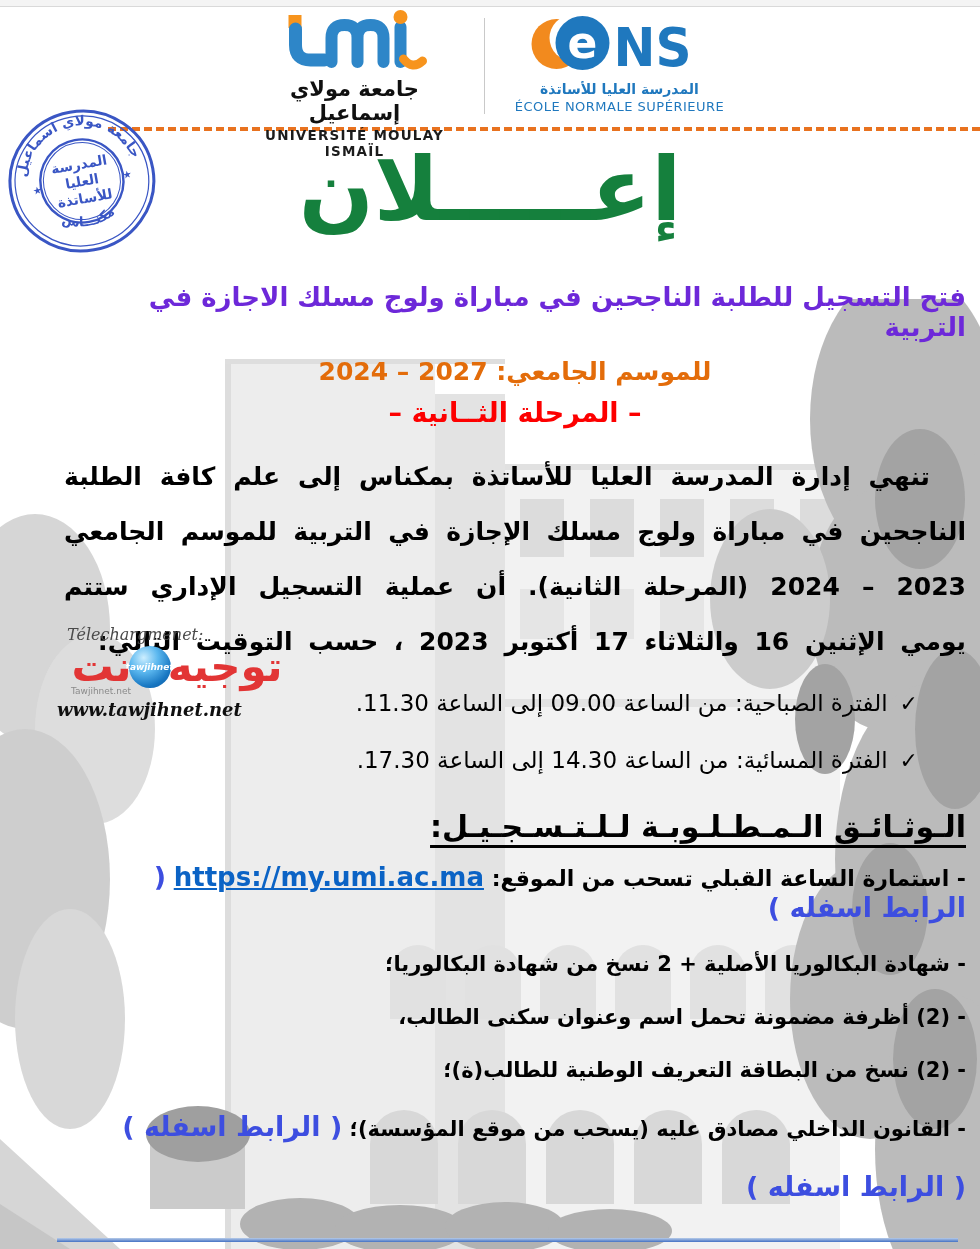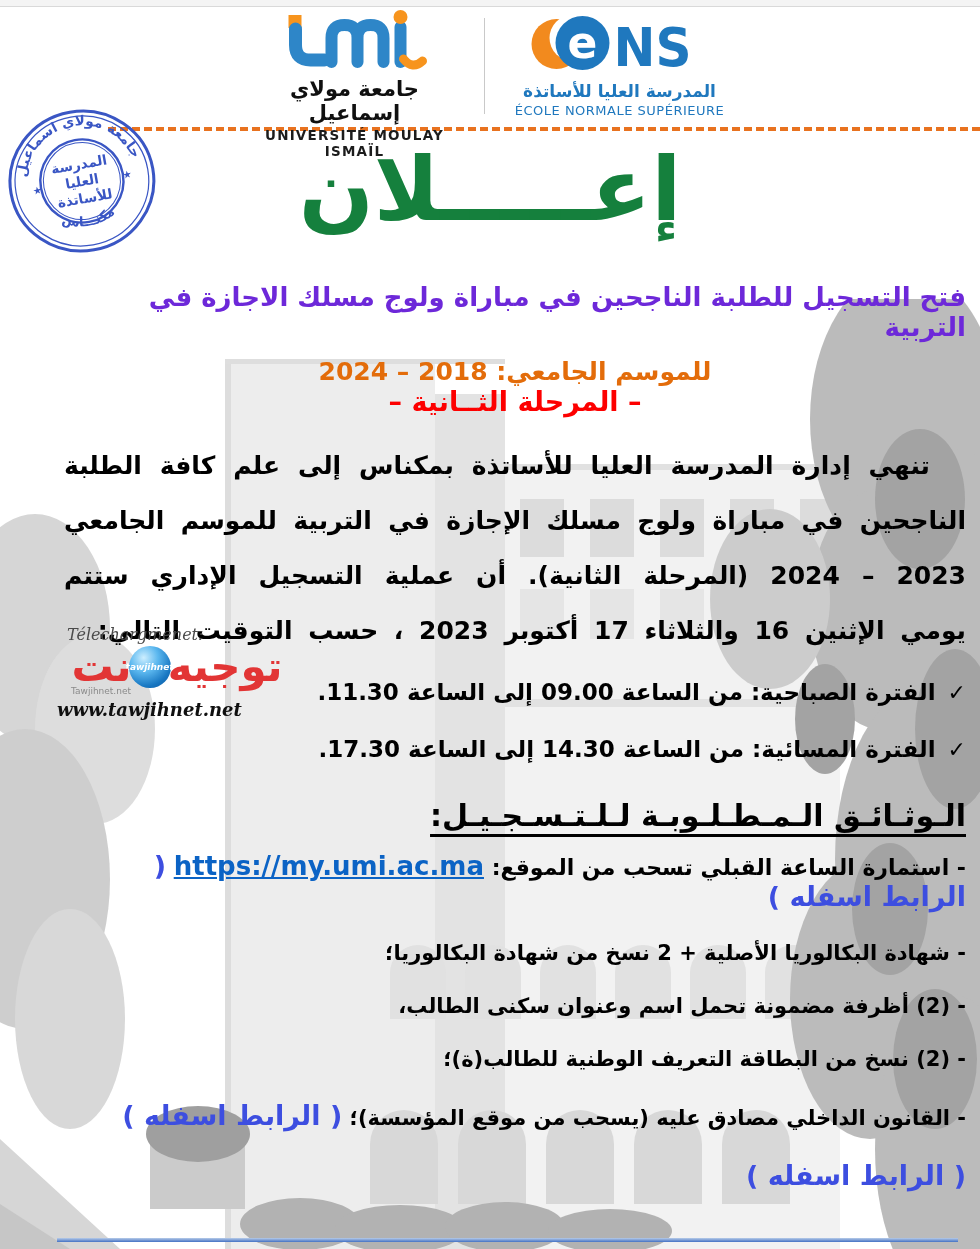--- a/index.html
+++ b/index.html
@@ -11,35 +11,35 @@
   
   .bg{position:absolute;top:299px;left:0;width:980px;height:950px;z-index:0;}
   
   .header{position:absolute;top:10px;left:0;width:100%;display:flex;justify-content:center;align-items:flex-start;gap:24px;z-index:3;}
   .logo-block{text-align:center;}
   .logo-umi{width:210px;}
   .logo-ens{width:222px;}
   .logo-divider{width:1px;height:96px;background:#c9c9c9;margin-top:8px;}
   .umi-ar{font-size:21px;font-weight:bold;color:#101010;margin-top:1px;}
   .umi-fr{font-size:13.5px;font-weight:bold;color:#1c1c1c;letter-spacing:1.2px;margin-top:2px;}
-  .ens-ar{color:#1F78BE;font-size:17px;font-weight:bold;margin-top:1px;}
+  .ens-ar{color:#1F78BE;font-size:14px;font-weight:bold;margin-top:1px;}
   .ens-fr{color:#1F78BE;font-size:13px;font-weight:normal;letter-spacing:.5px;margin-top:2px;}
   
   .dashed-line{position:absolute;top:127px;left:108px;right:0;border-top:4px dashed #E8721F;z-index:2;}
   .stamp{position:absolute;top:108px;left:6px;width:152px;height:147px;transform:rotate(-10deg);z-index:3;}
   .kufi{position:absolute;top:134px;left:0;width:100%;text-align:center;font-size:88px;line-height:112px;
         font-weight:bold;color:#15803d;z-index:1;}
   
   .content{position:absolute;top:282px;left:64px;right:14px;direction:rtl;z-index:2;}
   .t1{text-align:right;font-size:26px;font-weight:bold;color:#6d28d9;}
   .t2{text-align:center;font-size:25px;font-weight:bold;color:#E36C0A;margin-top:15px;}
-  .t3{text-align:center;font-size:27px;font-weight:bold;color:#FD0000;}
+  .t3{text-align:center;font-size:27px;font-weight:bold;color:#FD0000;margin-top:11px;}
   .para{margin-top:21px;font-size:25px;font-weight:bold;line-height:55px;text-align:justify;
         text-indent:36px;word-spacing:7px;min-height:218px;}
-  .schedule{margin-top:6px;font-size:23px;font-weight:bold;line-height:57px;}
+  .schedule{margin-top:6px;margin-right:48px;font-size:23px;font-weight:normal;line-height:57px;}
   .schedule .check{margin-left:12px;font-size:22px;}
   .docs-heading{margin-top:20px;font-size:30px;font-weight:bold;text-decoration:underline;
                 text-underline-offset:8px;text-decoration-thickness:2.5px;}
   .doc-item{margin-top:29px;font-size:21px;font-weight:bold;}
   .doc-item.first{font-size:22px;margin-top:17px;}
   .link{color:#0B63C5;text-decoration:underline;font-size:26px;direction:ltr;unicode-bidi:embed;}
   .blue-decor{color:#3D4EE0;font-size:27px;font-weight:bold;}
   
   .watermark{position:absolute;top:625px;left:57px;width:240px;z-index:3;}
   .wm-caption{font-family:"DejaVu Serif",serif;font-style:italic;color:#4a4a4a;font-size:16px;margin-left:10px;}
@@ -190,21 +190,21 @@
     <text x="75" y="94" font-size="13.5" font-weight="bold" fill="#3A56C4" text-anchor="middle">للأساتذة</text>
     <text x="30" y="77" font-size="10" fill="#3A56C4" text-anchor="middle">★</text>
     <text x="120" y="77" font-size="10" fill="#3A56C4" text-anchor="middle">★</text>
   </svg>
 </div>
 
 <div class="kufi" dir="rtl">إعـــــلان</div>
 
 <div class="content">
   <div class="t1">فتح التسجيل للطلبة الناجحين في مباراة ولوج مسلك الاجازة في التربية</div>
-  <div class="t2">للموسم الجامعي: 2018 ‏–‏ 2024</div>
+  <div class="t2">للموسم الجامعي: 2027 ‏–‏ 2024</div>
   <div class="t3">– المرحلة الثــانية –</div>
 
   <div class="para">تنهي إدارة المدرسة العليا للأساتذة بمكناس إلى علم كافة الطلبة الناجحين في مباراة ولوج مسلك الإجازة في التربية للموسم الجامعي 2023 ‏–‏ 2024 (المرحلة الثانية). أن عملية التسجيل الإداري ستتم يومي الإثنين 16 والثلاثاء 17 أكتوبر 2023 ، حسب التوقيت التالي:</div>
 
   <div class="schedule">
     <div>
       <span class="check">✓</span><span>الفترة الصباحية: من الساعة 09.00 إلى الساعة 11.30.</span>
     </div>
     <div>
       <span class="check">✓</span><span>الفترة المسائية: من الساعة 14.30 إلى الساعة 17.30.</span>

